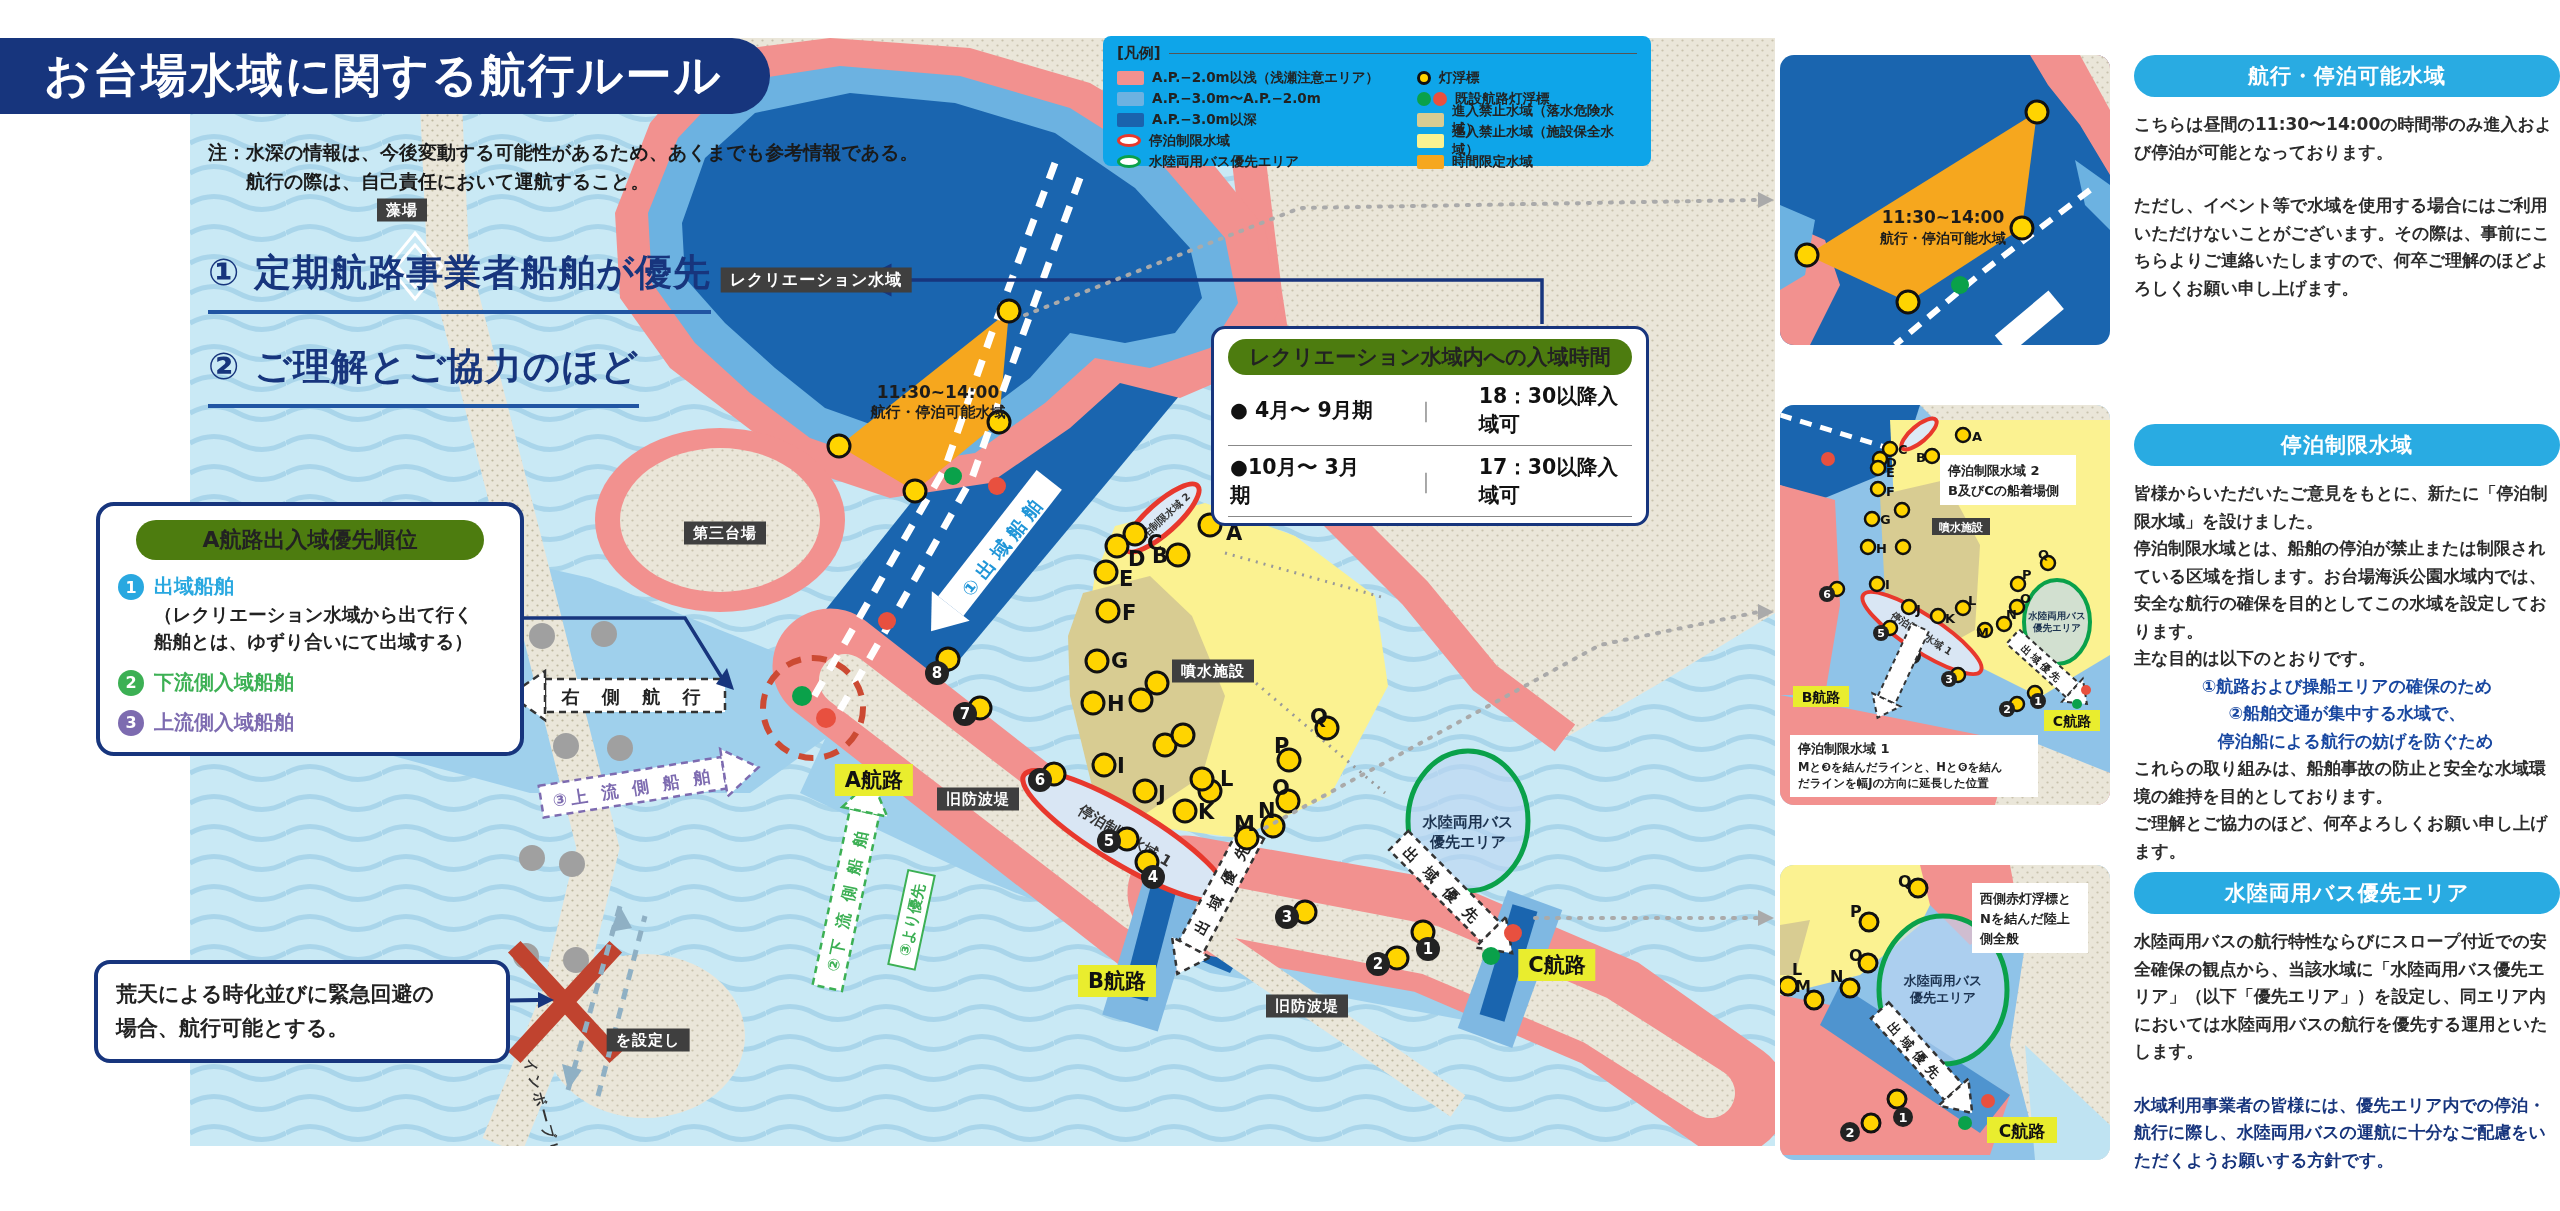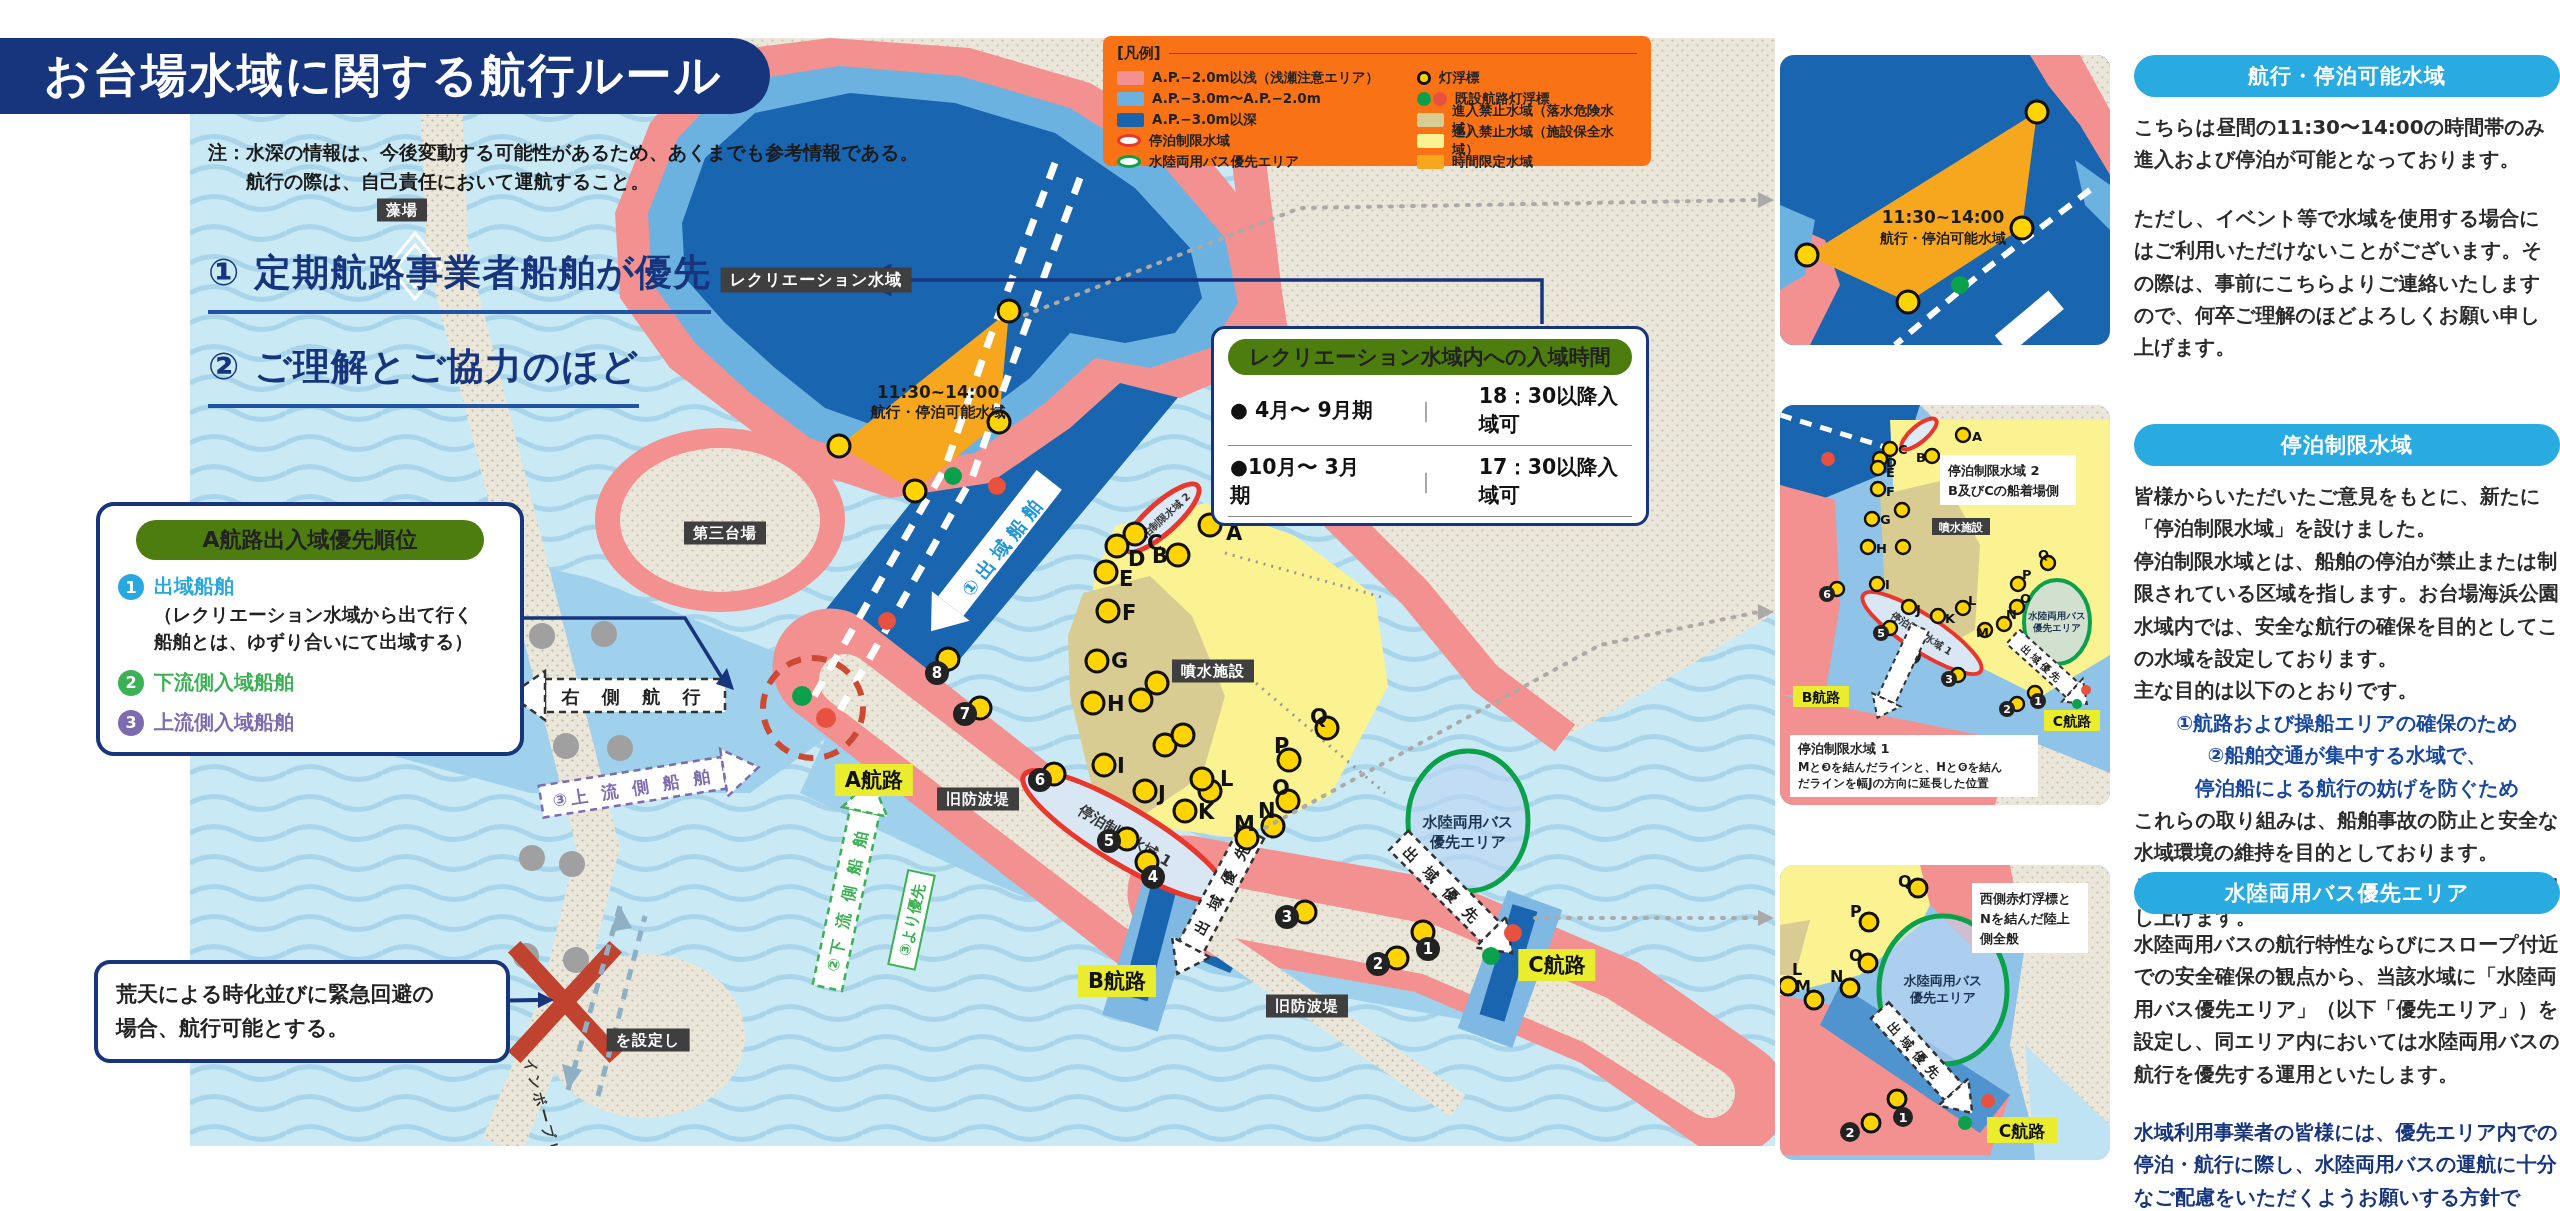--- a/index.html
+++ b/index.html
@@ -15,21 +15,21 @@
 
   .note{position:absolute;left:208px;top:138px;z-index:6;color:#1a1a1a;font-size:19px;font-weight:600;line-height:1.55;}
   .note .l2{padding-left:38px;}
 
   .rule{position:absolute;left:208px;color:#17357d;font-size:37px;font-weight:bold;z-index:6;
         border-bottom:4px solid #2155a3;padding-bottom:12px;letter-spacing:1px;}
   .rule1{top:248px;}
   .rule2{top:342px;}
 
   
-  .legend{position:absolute;left:1103px;top:36px;width:548px;height:130px;background:#f97316;
+  .legend{position:absolute;left:1103px;top:36px;width:548px;height:130px;background:#0ea5e9;
           border-radius:8px;z-index:6;padding:8px 14px 6px 14px;box-sizing:border-box;}
   .legend .hd{display:flex;align-items:center;gap:8px;font-size:15px;font-weight:bold;color:#222;}
   .legend .hd .ln{flex:1;border-top:1.5px solid #555;}
   .legend .cols{display:flex;margin-top:4px;}
   .legend .c1{width:300px;} .legend .c2{width:220px;}
   .lrow{display:flex;align-items:center;gap:8px;height:21px;font-size:13.5px;font-weight:600;color:#222;}
   .sw{width:27px;height:14px;border-radius:2px;flex:0 0 auto;}
   .sw.pink{background:#f2918f;} .sw.lblue{background:#6cb2e1;} .sw.dblue{background:#1a63ad;}
   .sw.khaki{background:#d8cc92;} .sw.yel{background:#fbf291;} .sw.org{background:#f6a71e;}
   .swe{width:24px;height:13px;border-radius:50%;background:#fff;flex:0 0 auto;box-sizing:border-box;}
@@ -70,21 +70,21 @@
   .ylab{position:absolute;transform:translate(-50%,-50%);background:#e9ed2e;color:#111;
         font-size:21px;font-weight:bold;padding:2px 10px;white-space:nowrap;z-index:5;}
   .orange-label{position:absolute;transform:translate(-50%,-50%);text-align:center;z-index:5;color:#1c1c1c;
                 font-weight:bold;line-height:1.3;}
   .orange-label .a{font-size:17px;} .orange-label .b{font-size:15px;}
 
   
   .panel{position:absolute;left:2134px;width:426px;z-index:6;}
   .panel .ph{background:#29abe2;border-radius:999px;height:42px;display:flex;align-items:center;
              justify-content:center;color:#fff;font-size:21px;font-weight:bold;letter-spacing:1px;}
-  .panel .pb{margin-top:14px;font-size:20px;line-height:1.62;color:#2b2b2b;font-weight:600;}
+  .panel .pb{margin-top:14px;font-size:17px;line-height:1.62;color:#2b2b2b;font-weight:600;}
   .panel .pb p{margin:0 0 0 0;}
   .panel .pb p + p{margin-top:0;}
   .panel .gap{height:26px;}
   .goal{color:#1847a0;font-weight:bold;text-align:center;}
   .navybold{color:#17357d;font-weight:bold;}
 
   .inset{position:absolute;left:1780px;z-index:6;border-radius:14px;overflow:hidden;}
 </style>
 </head>
 <body>

